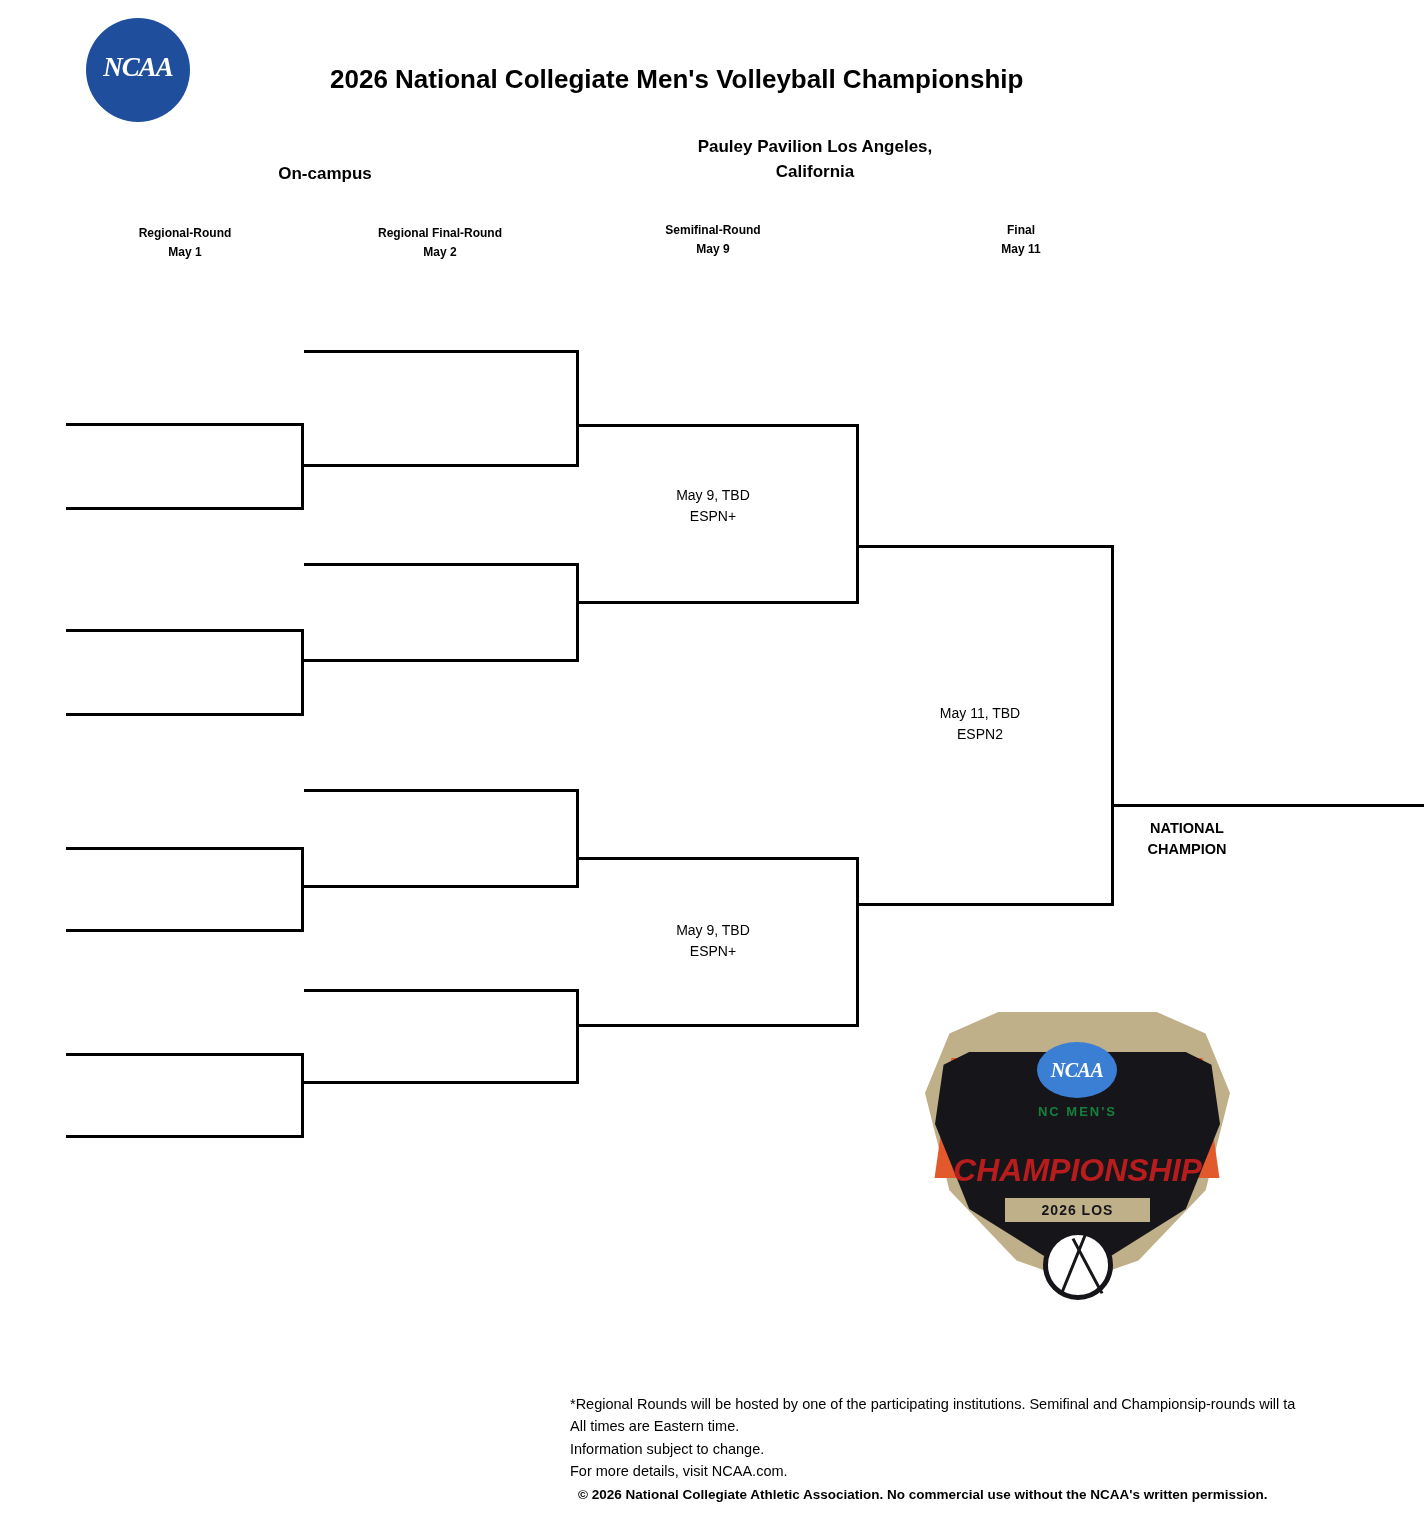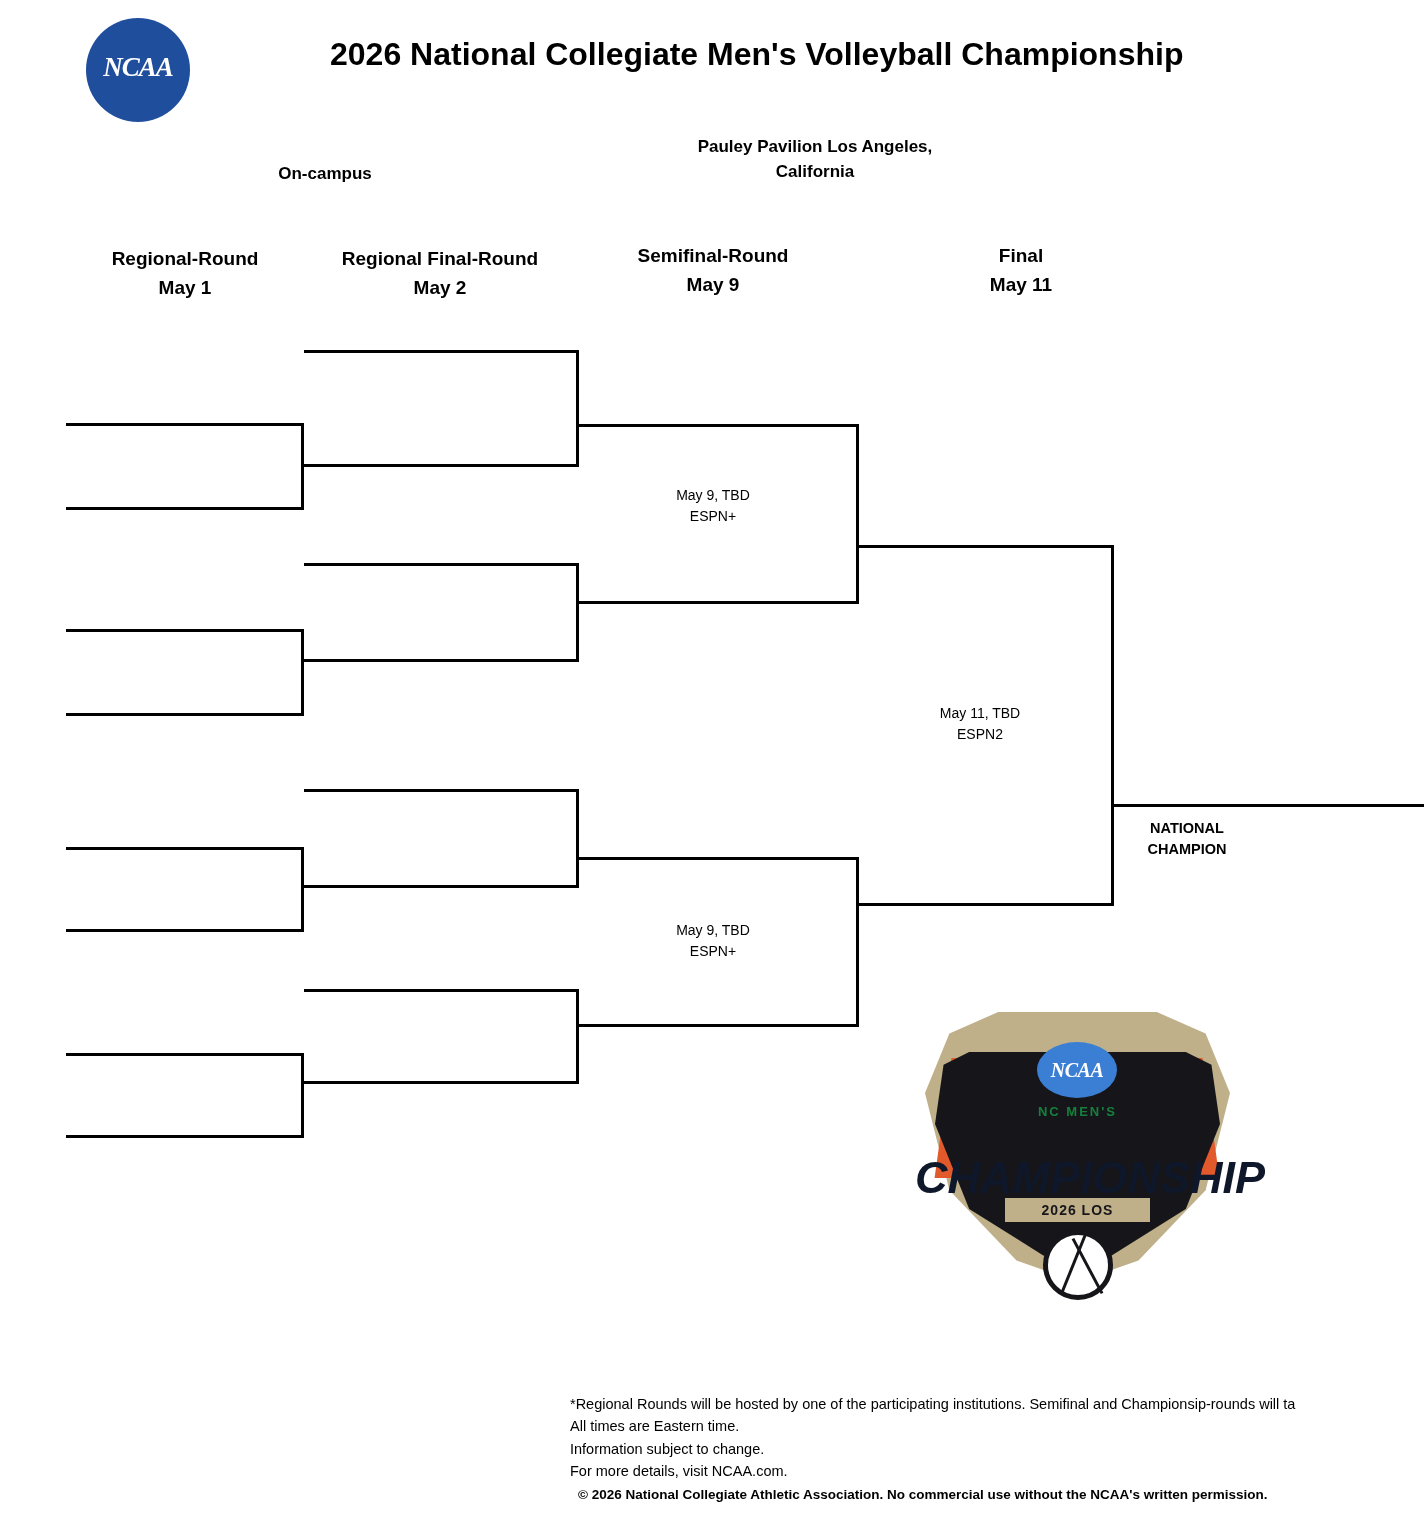--- a/index.html
+++ b/index.html
@@ -42,41 +42,40 @@
     letter-spacing: -1px;
   }
   #ncaa-logo .reg {
     position: absolute;
     left: 88px; top: 74px;
     font-size: 8px;
     color: #1f4e9c;
   }
 
   #page-title {
-    left: 330px; top: 36px;
-    font-size: 32px;
+    left: 330px; top: 64px;
+    font-size: 26px;
     font-weight: bold;
     white-space: nowrap;
   }
 
   .venue {
     text-align: center;
     font-size: 17px;
     font-weight: bold;
     line-height: 1.45;
   }
   #venue-oncampus { left: 200px; top: 162px; width: 250px; }
   #venue-pauley  { left: 665px; top: 135px; width: 300px; }
 
   .round-head {
     text-align: center;
-    font-size: 19px;
+    font-size: 12px;
     font-weight: bold;
     line-height: 1.55;
-    margin-top: 20px;
   }
   #round-regional      { left:  60px; top: 224px; width: 250px; }
   #round-regional-final{ left: 315px; top: 224px; width: 250px; }
   #round-semifinal     { left: 588px; top: 221px; width: 250px; }
   #round-final         { left: 896px; top: 221px; width: 250px; }
 
   
   .hline { background: #000000; height: 3px; }
   .vline { background: #000000; width: 3px; }
 
@@ -159,22 +158,22 @@
     color: #ffffff;
     font-size: 29px;
     font-weight: bold;
     font-style: italic;
     letter-spacing: 1px;
   }
   #emblem .t-champ {
     position: absolute;
     left: 0; top: 140px; width: 325px;
     text-align: center;
-    color: #0f172a;
-    font-size: 45px;
+    color: #b91c1c;
+    font-size: 32px;
     font-weight: bold;
     font-style: italic;
     letter-spacing: 0px;
   }
   #emblem .t-year {
     position: absolute;
     left: 90px; top: 186px;
     width: 145px; height: 24px;
     background: #bfb08a;
     color: #16161a;

